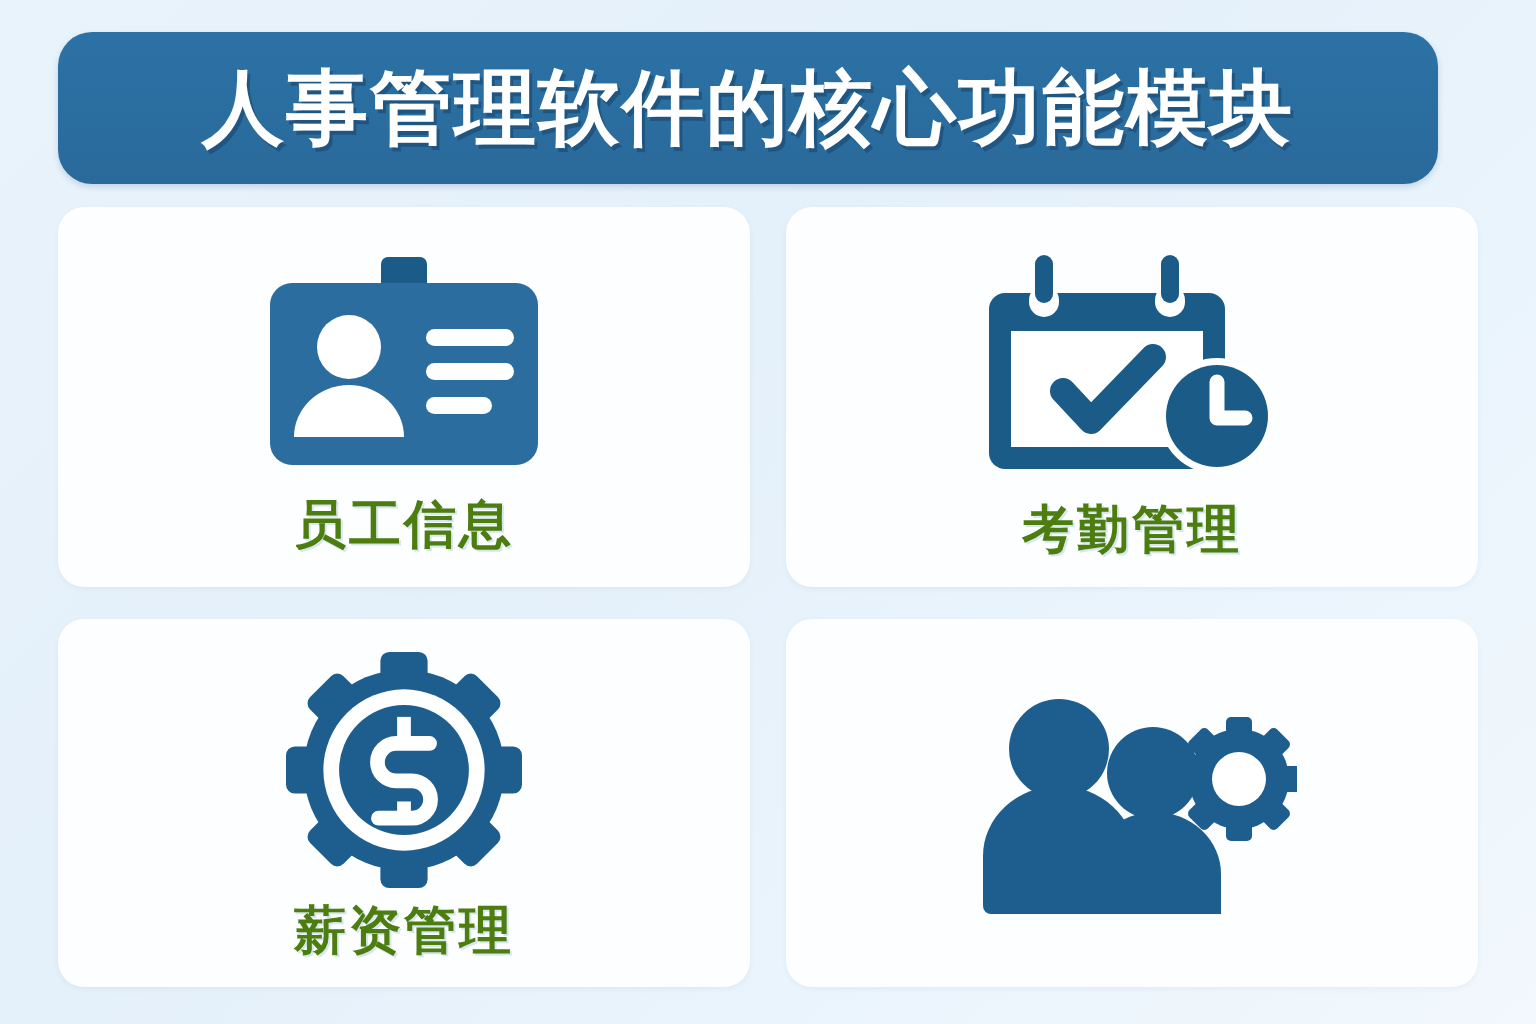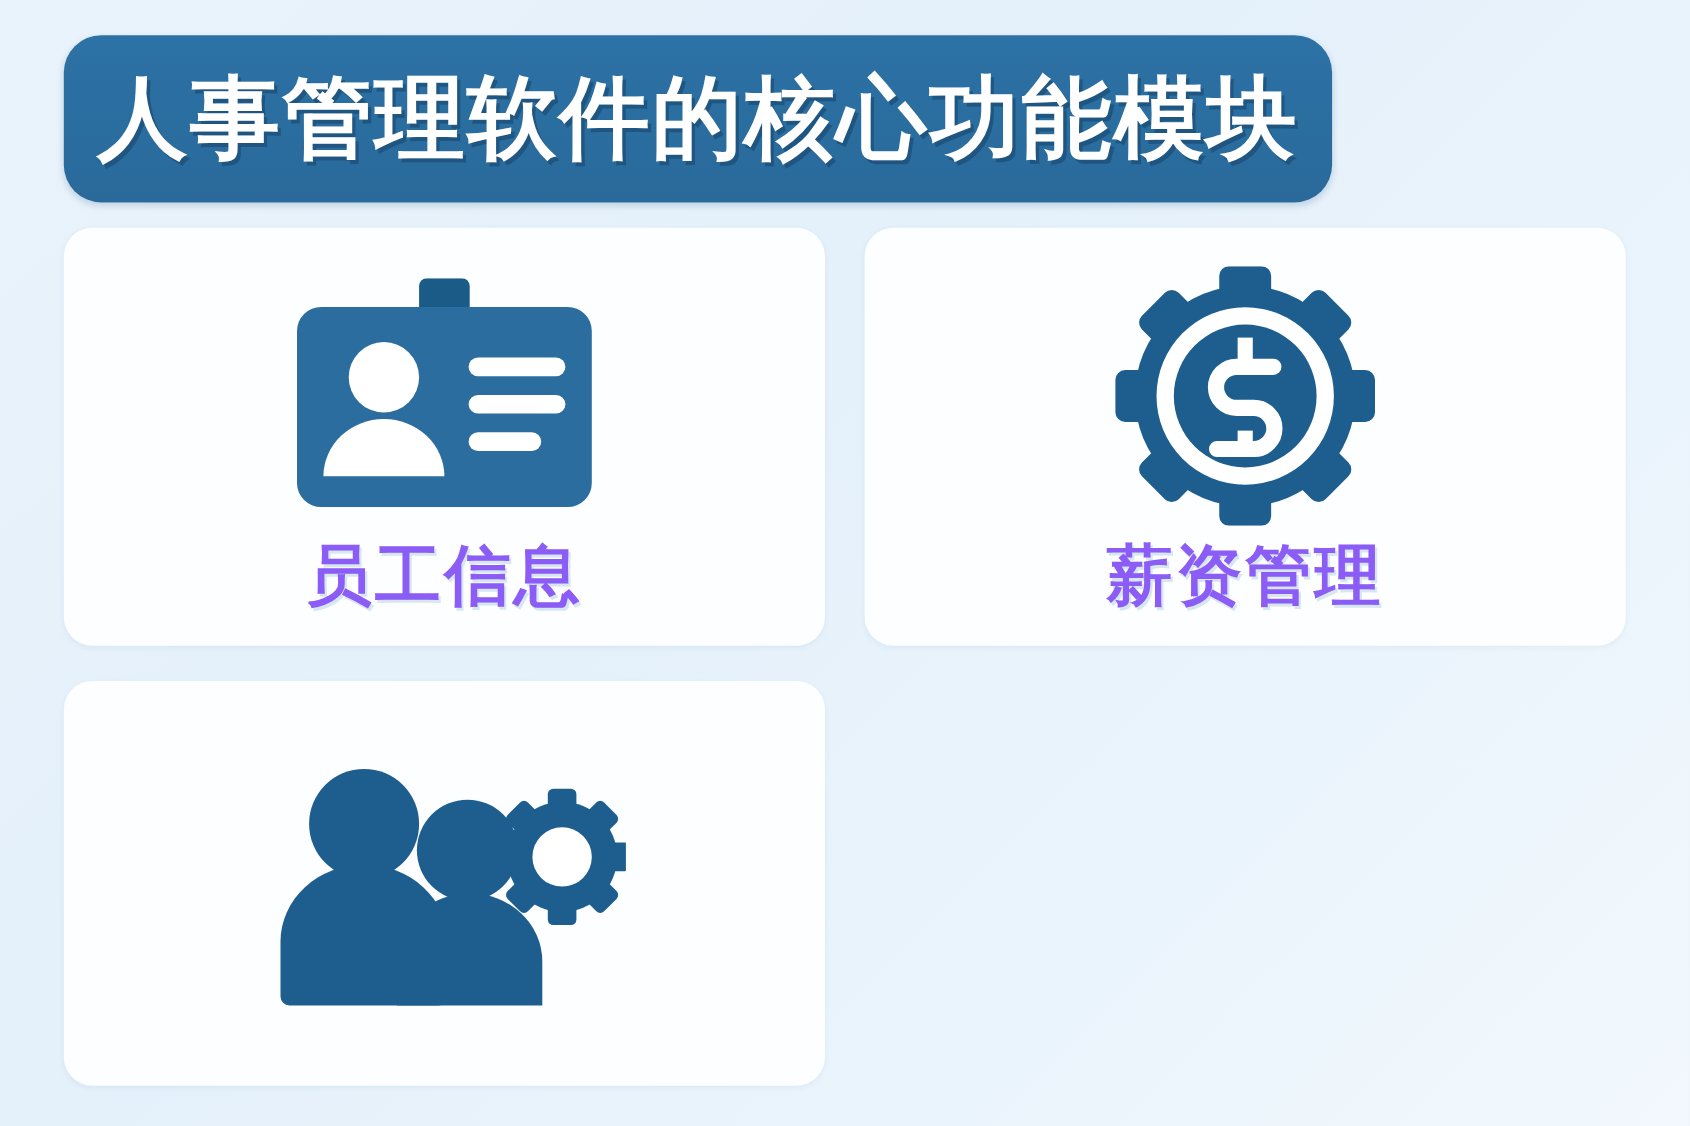--- a/index.html
+++ b/index.html
@@ -19,21 +19,21 @@
     height: 1024px;
     background: linear-gradient(135deg, #e9f3fb 0%, #e4f0fa 40%, #eaf4fc 70%, #f2f8fd 100%);
     box-sizing: border-box;
   }
 
   
   #title-banner {
     position: absolute;
     left: 58px;
     top: 32px;
-    width: 1153px;
+    width: 1380px;
     height: 152px;
     border-radius: 34px;
     background: linear-gradient(180deg, #2d72a6 0%, #2a6d9f 55%, #2a6a9b 100%);
     display: flex;
     align-items: center;
     justify-content: center;
     box-shadow: 0 3px 6px rgba(30, 80, 120, 0.18);
   }
   #title-text {
     color: #ffffff;
@@ -73,23 +73,23 @@
     align-items: center;
     justify-content: center;
     height: 240px;
     width: 100%;
   }
   .card-icon svg {
     display: block;
   }
   .card-label {
     margin-top: 14px;
-    font-size: 60px;
+    font-size: 52px;
     font-weight: bold;
-    color: #8b5cf6;
+    color: #4d7c0f;
     letter-spacing: 3px;
     line-height: 1;
     white-space: nowrap;
     text-shadow: 2px 2px 0 rgba(210, 228, 240, 0.9);
   }
   .card-2 .card-icon { height: 250px; }
   .card-3 .card-label, .card-4 .card-label { }
 </style>
 </head>
 <body>
@@ -115,20 +115,44 @@
           <path d="M40 180 a55 52 0 0 1 110 0 z" fill="#ffffff"></path>
 
           <rect x="172" y="72" width="88" height="17" rx="8.5" fill="#ffffff"></rect>
           <rect x="172" y="106" width="88" height="17" rx="8.5" fill="#ffffff"></rect>
           <rect x="172" y="140" width="66" height="17" rx="8.5" fill="#ffffff"></rect>
         </svg>
       </div>
       <div class="card-label">员工信息</div>
     </div>
 
+    <div class="card card-2">
+      <div class="card-icon">
+        <svg width="310" height="230" viewBox="0 0 310 230" aria-hidden="true">
+
+          <path d="M28 44 h204 a16 16 0 0 1 16 16 v144 a16 16 0 0 1 -16 16 h-204 a16 16 0 0 1 -16 -16 v-144 a16 16 0 0 1 16 -16 z" fill="#1b5b87"></path>
+
+          <rect x="34" y="82" width="192" height="116" fill="#ffffff"></rect>
+
+          <rect x="52" y="36" width="30" height="32" rx="15" fill="#ffffff"></rect>
+          <rect x="178" y="36" width="30" height="32" rx="15" fill="#ffffff"></rect>
+
+          <rect x="58" y="6" width="18" height="48" rx="9" fill="#1b5b87"></rect>
+          <rect x="184" y="6" width="18" height="48" rx="9" fill="#1b5b87"></rect>
+
+          <path d="M86 142 l28 30 l62 -64" fill="none" stroke="#1b5b87" stroke-width="26" stroke-linecap="round" stroke-linejoin="round"></path>
+
+          <circle cx="240" cy="167" r="58" fill="#ffffff"></circle>
+          <circle cx="240" cy="167" r="51" fill="#1b5b87"></circle>
+
+          <path d="M240 133 v36 h28" fill="none" stroke="#ffffff" stroke-width="15" stroke-linecap="round" stroke-linejoin="round"></path>
+        </svg>
+      </div>
+      <div class="card-label">考勤管理</div>
+    </div>
 
     <div class="card card-3">
       <div class="card-icon">
         <svg width="246" height="236" viewBox="0 0 240 240" aria-hidden="true">
           <g fill="#1d5e8f">
 
             <g>
               <rect x="96" y="0" width="48" height="52" rx="9"></rect>
               <rect x="96" y="188" width="48" height="52" rx="9"></rect>
               <rect x="0" y="96" width="52" height="48" rx="9"></rect>

